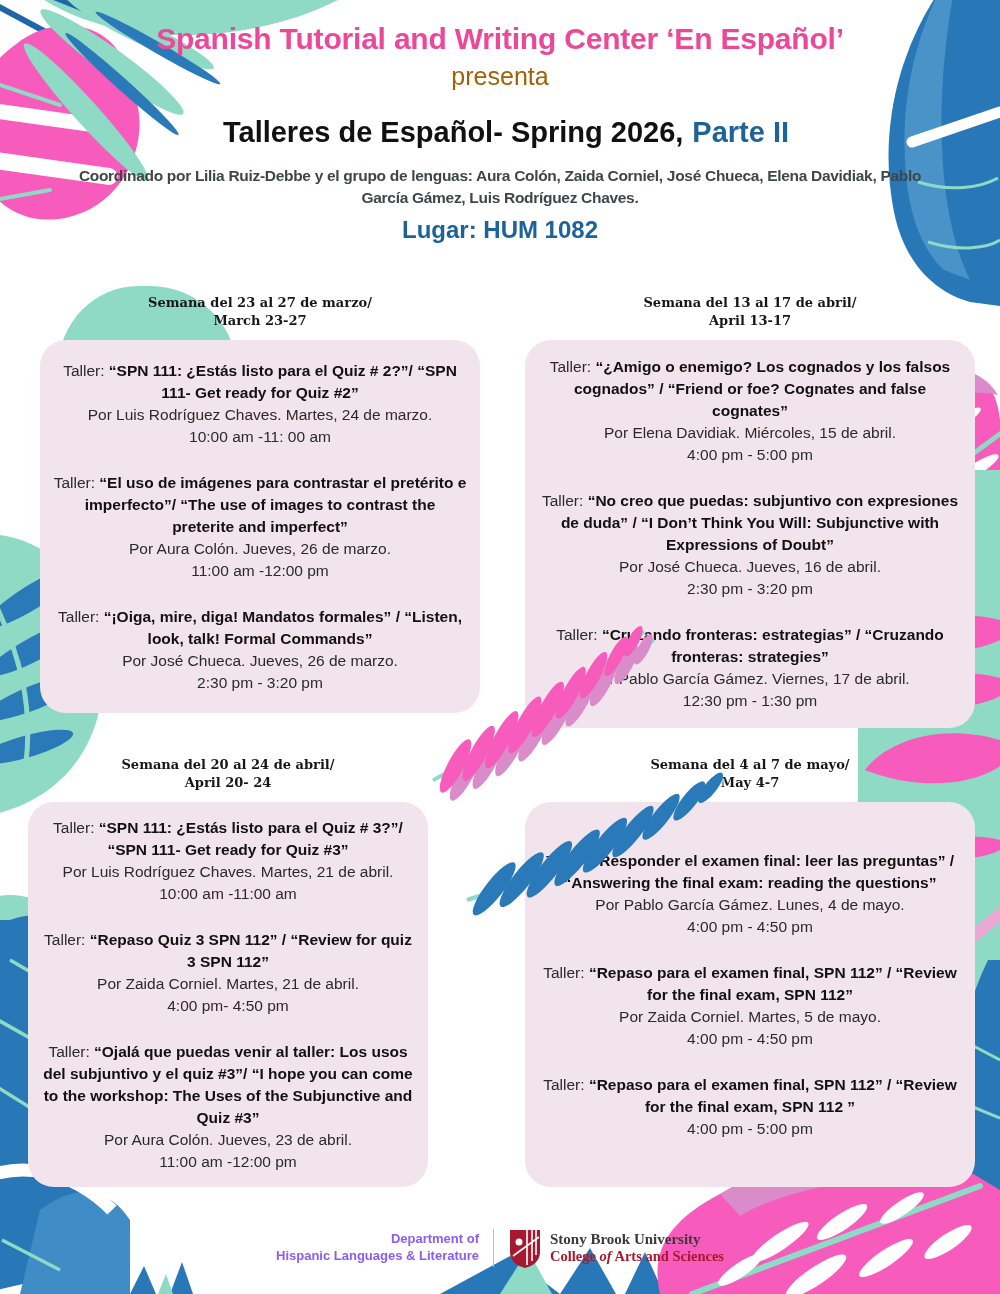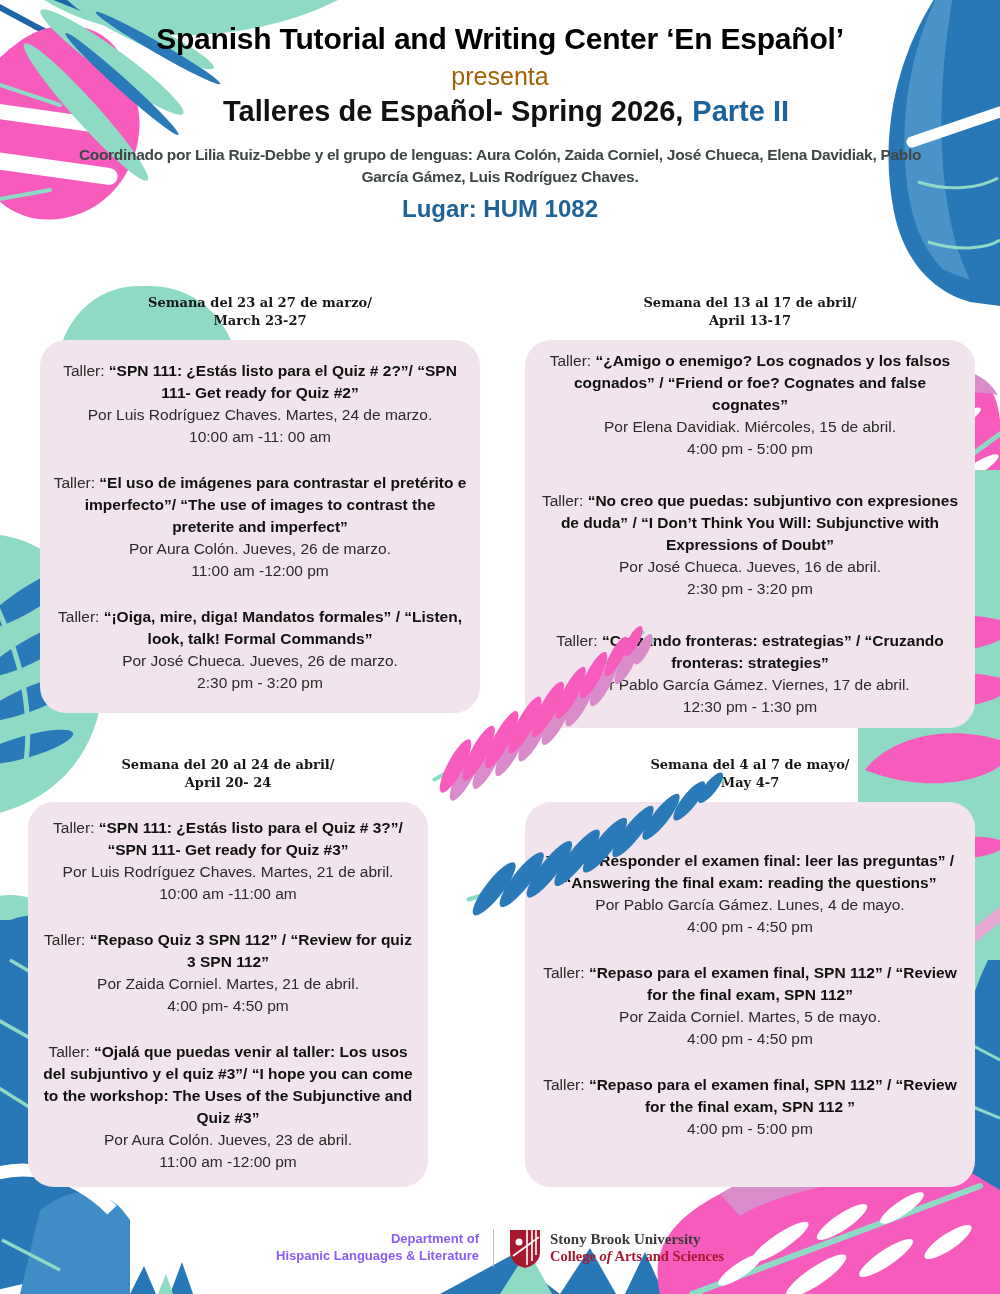--- a/index.html
+++ b/index.html
@@ -2,41 +2,41 @@
 <html style="--accent-blue: #1d6399; --panel-bg: #f2e4ec; --hot-pink: #f75bbc; --light-pink: #d98cc9; --mint: #8edac5; --leaf-blue: #2a79b8; --sbu-red: #A6192E;"><head>
 <meta charset="utf-8">
 <style>
   html,body{margin:0;padding:0;background:#ffffff;}
   .page{position:relative;width:1000px;height:1294px;overflow:hidden;background:#fff;
         font-family:"Liberation Sans", sans-serif;color:#141414;}
   .decor{position:absolute;z-index:0;pointer-events:none;}
   .decor-top{z-index:2;}
   
   .header{position:absolute;z-index:1;top:22px;left:0;width:100%;text-align:center;}
-  .title{font-size:30px;font-weight:700;letter-spacing:-.2px;color:#000000;}
+  .title{font-size:30px;font-weight:700;letter-spacing:-.2px;color:#ec4899;}
   .presenta{font-size:25px;font-weight:400;margin-top:6px;color:#a16207;}
-  .subtitle{font-size:29px;font-weight:700;margin-top:4px;color:#111;padding-left:12px;}
+  .subtitle{font-size:29px;font-weight:700;margin-top:25px;color:#111;padding-left:12px;}
   .subtitle .accent{color:var(--accent-blue,#1d6399);margin-left:9px;}
   .coordinators{margin:16px auto 0;max-width:880px;font-size:15.5px;font-weight:700;
                 letter-spacing:-.3px;line-height:1.4;color:#3f4646;}
   .location{margin-top:8px;font-size:24px;font-weight:700;color:var(--accent-blue,#1d6399);}
   
   .section{position:absolute;z-index:1;}
   .sec1{left:40px;top:294px;width:440px;}
   .sec2{left:525px;top:294px;width:450px;}
   .sec3{left:28px;top:756px;width:400px;}
   .sec4{left:525px;top:756px;width:450px;}
   .week{font-family:"DejaVu Serif", serif;font-weight:700;font-size:13px;line-height:1.4;
         text-align:center;color:#171717;}
   .week span{display:block;}
   .panel{margin-top:10px;background:var(--panel-bg,#f2e4ec);border-radius:26px;
          box-sizing:border-box;padding:10px 12px;display:flex;flex-direction:column;
          justify-content:center;gap:24px;}
   .sec1 .panel{min-height:373px;}
-  .sec2 .panel{min-height:388px;justify-content:space-between;}
+  .sec2 .panel{min-height:388px;}
   .sec3 .panel{min-height:385px;}
   .sec4 .panel{min-height:385px;}
   .entry{text-align:center;font-size:15.5px;line-height:1.42;color:#2a2a2a;}
   .entry .entry-title b{color:#111;}
   
   .footer{position:absolute;z-index:3;top:1228px;left:0;width:100%;
           display:flex;justify-content:center;align-items:center;gap:14px;}
   .dept{text-align:right;font-size:13px;font-weight:700;line-height:1.3;color:#8b5cf6;}
   .fdivider{width:1px;height:38px;background:#bdbdbd;}
   .sbu{display:flex;align-items:center;gap:8px;}

